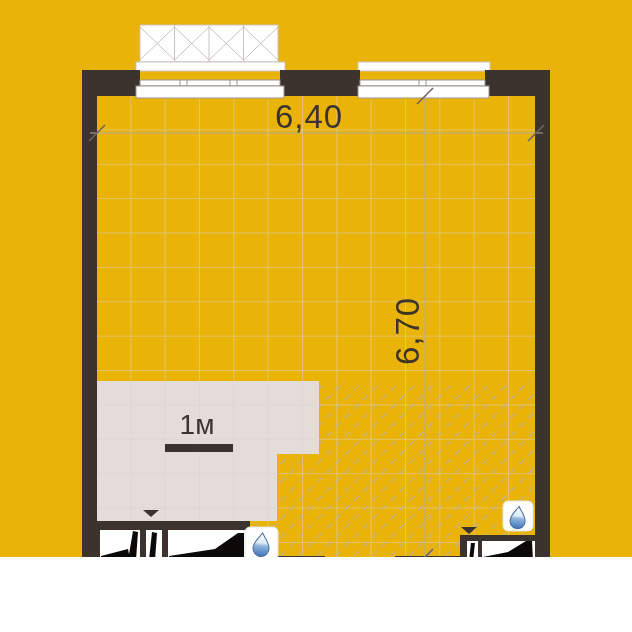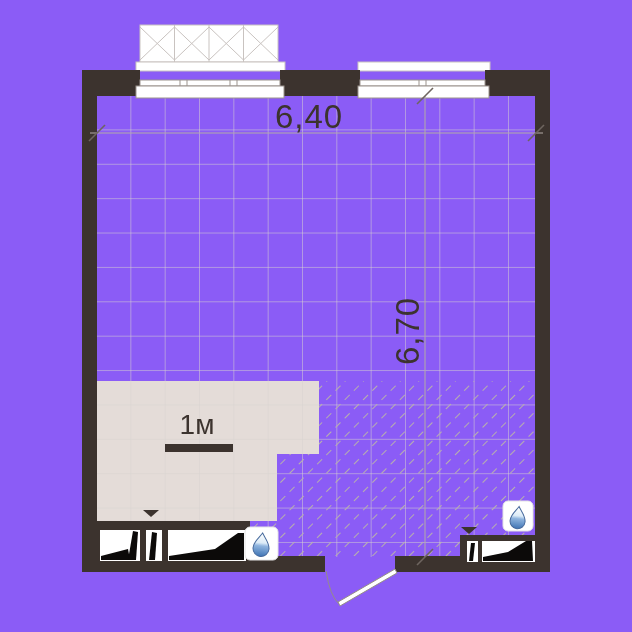--- a/index.html
+++ b/index.html
@@ -1,16 +1,16 @@
 <!DOCTYPE html>
 <html><head>
 <meta charset="utf-8">
 <style>
   html,body{margin:0;padding:0;background:#ffffff;}
-  .stage{position:relative;width:632px;height:632px;background:#8b5cf6;overflow:hidden;}
+  .stage{position:relative;width:632px;height:557px;background:#eab308;overflow:hidden;}
   svg{position:absolute;left:0;top:0;}
   .dim-text{font-family:"Liberation Sans",sans-serif;font-size:33px;letter-spacing:1px;fill:#3c332e;}
   .scale-text{font-family:"Liberation Sans",sans-serif;font-size:28px;fill:#3c332e;}
 </style>
 </head>
 <body>
 
 <div class="stage">
 <svg width="632" height="632" viewBox="0 0 632 632">
   <defs>

